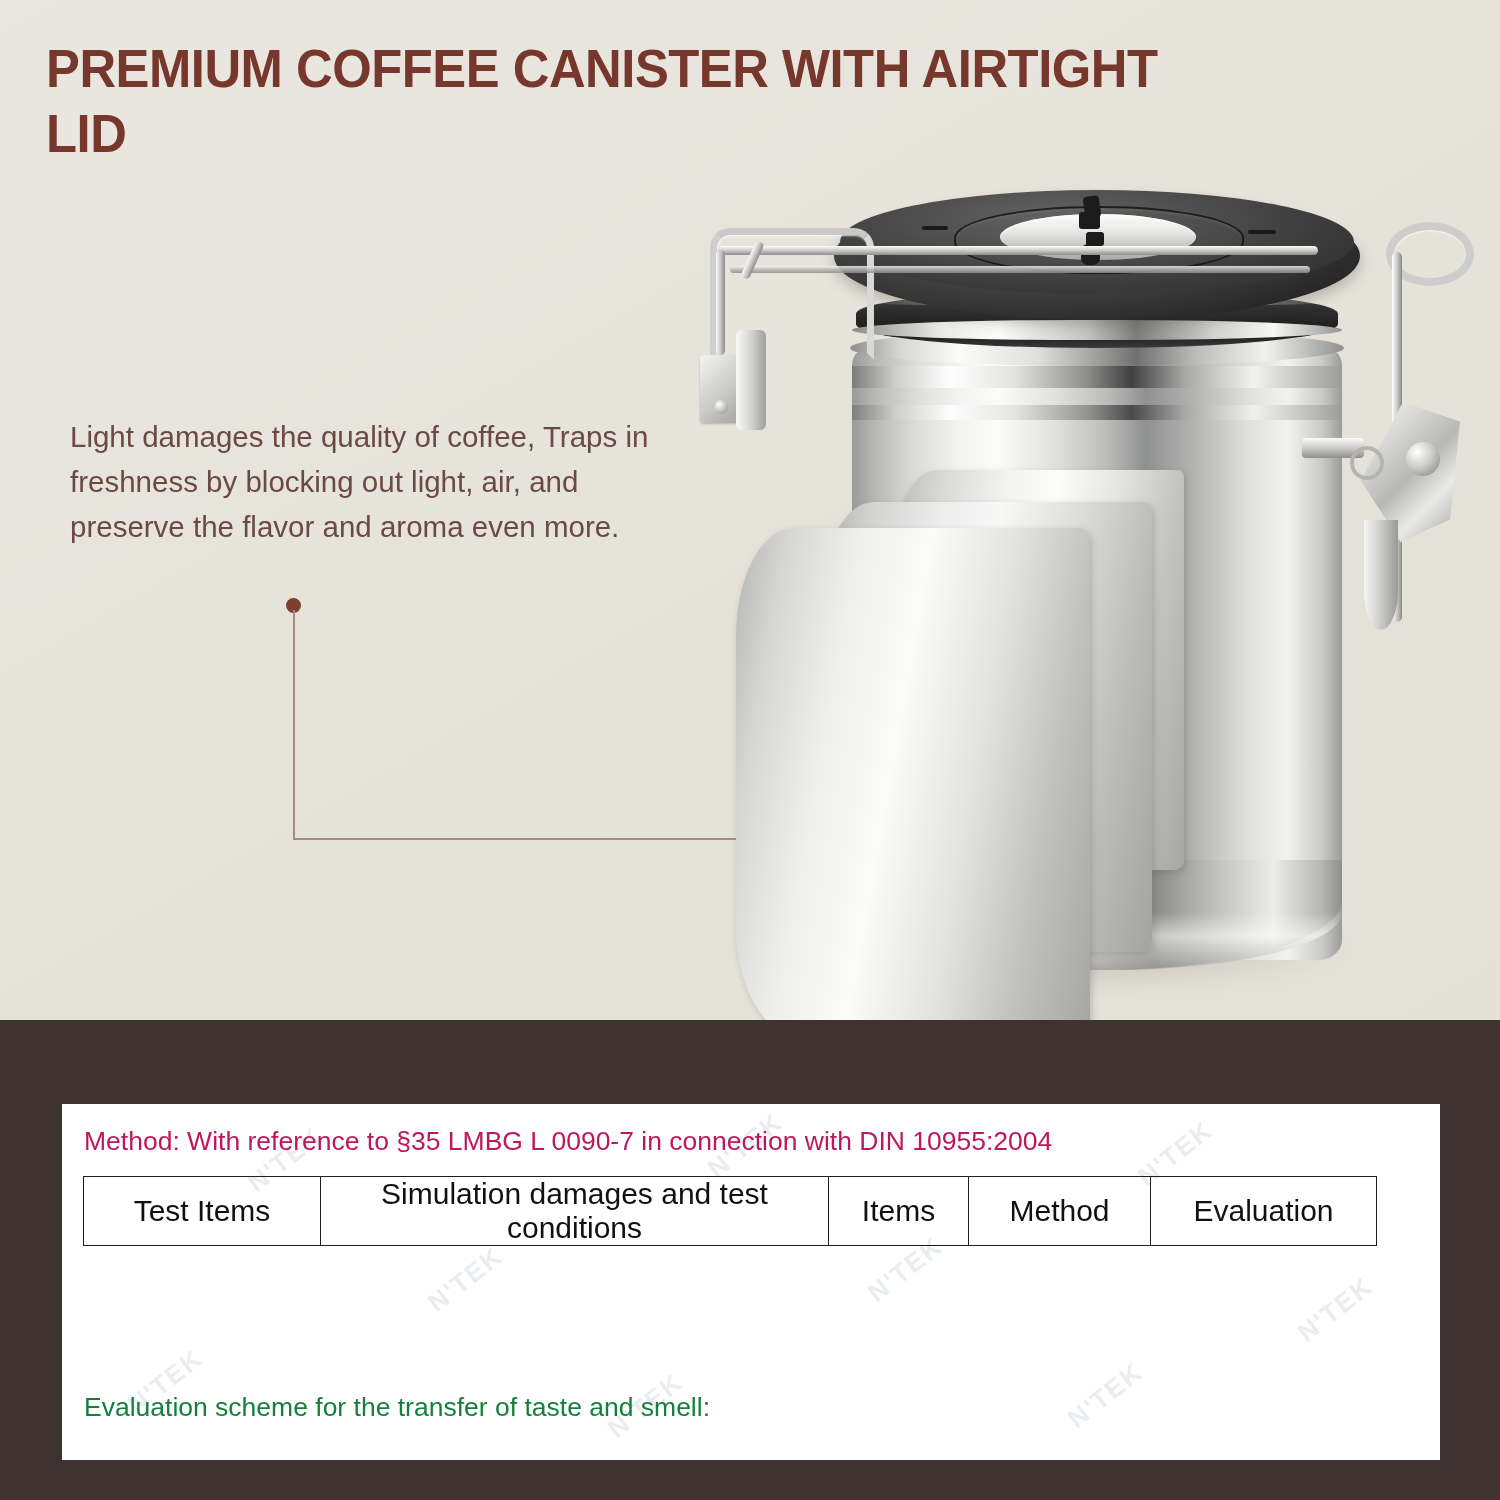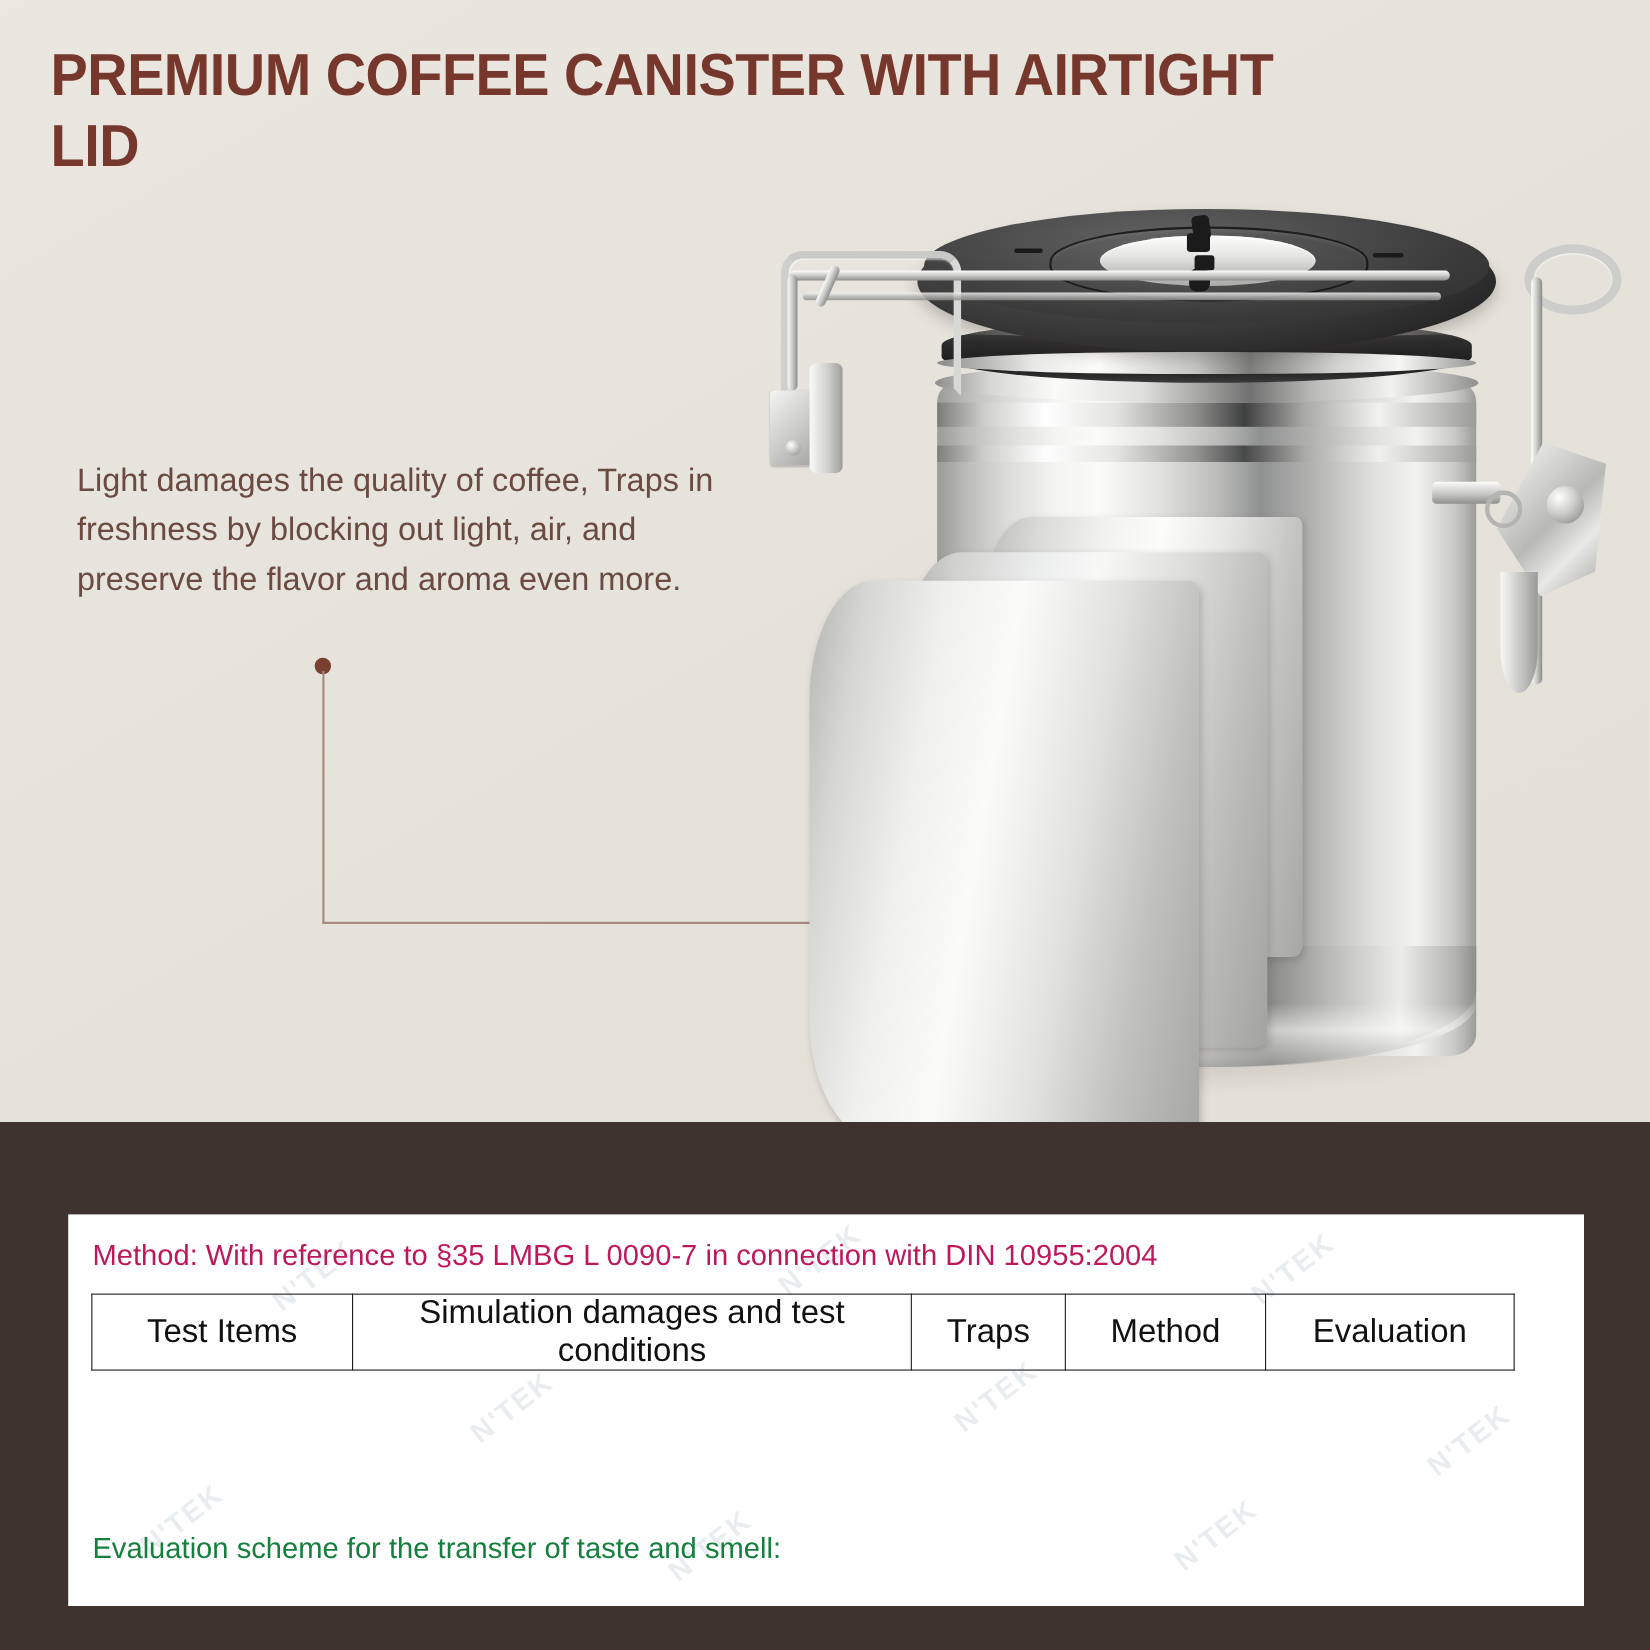--- a/index.html
+++ b/index.html
@@ -384,21 +384,21 @@
         <col class="col-item">
           <col class="col-cond">
           <col class="col-limit">
           <col class="col-res">
           <col class="col-conc">
       </colgroup>
       <tbody>
         <tr>
           <td>Test Items</td>
           <td>Simulation damages and test conditions</td>
-          <td>Traps</td>
+          <td>Items</td>
           <td>Method</td>
           <td>Evaluation</td>
         </tr>
       </tbody>
     </table>
 
     <div class="doc-footnote">Evaluation scheme for the transfer of taste and smell:</div>
   </div>
 
 </div>

